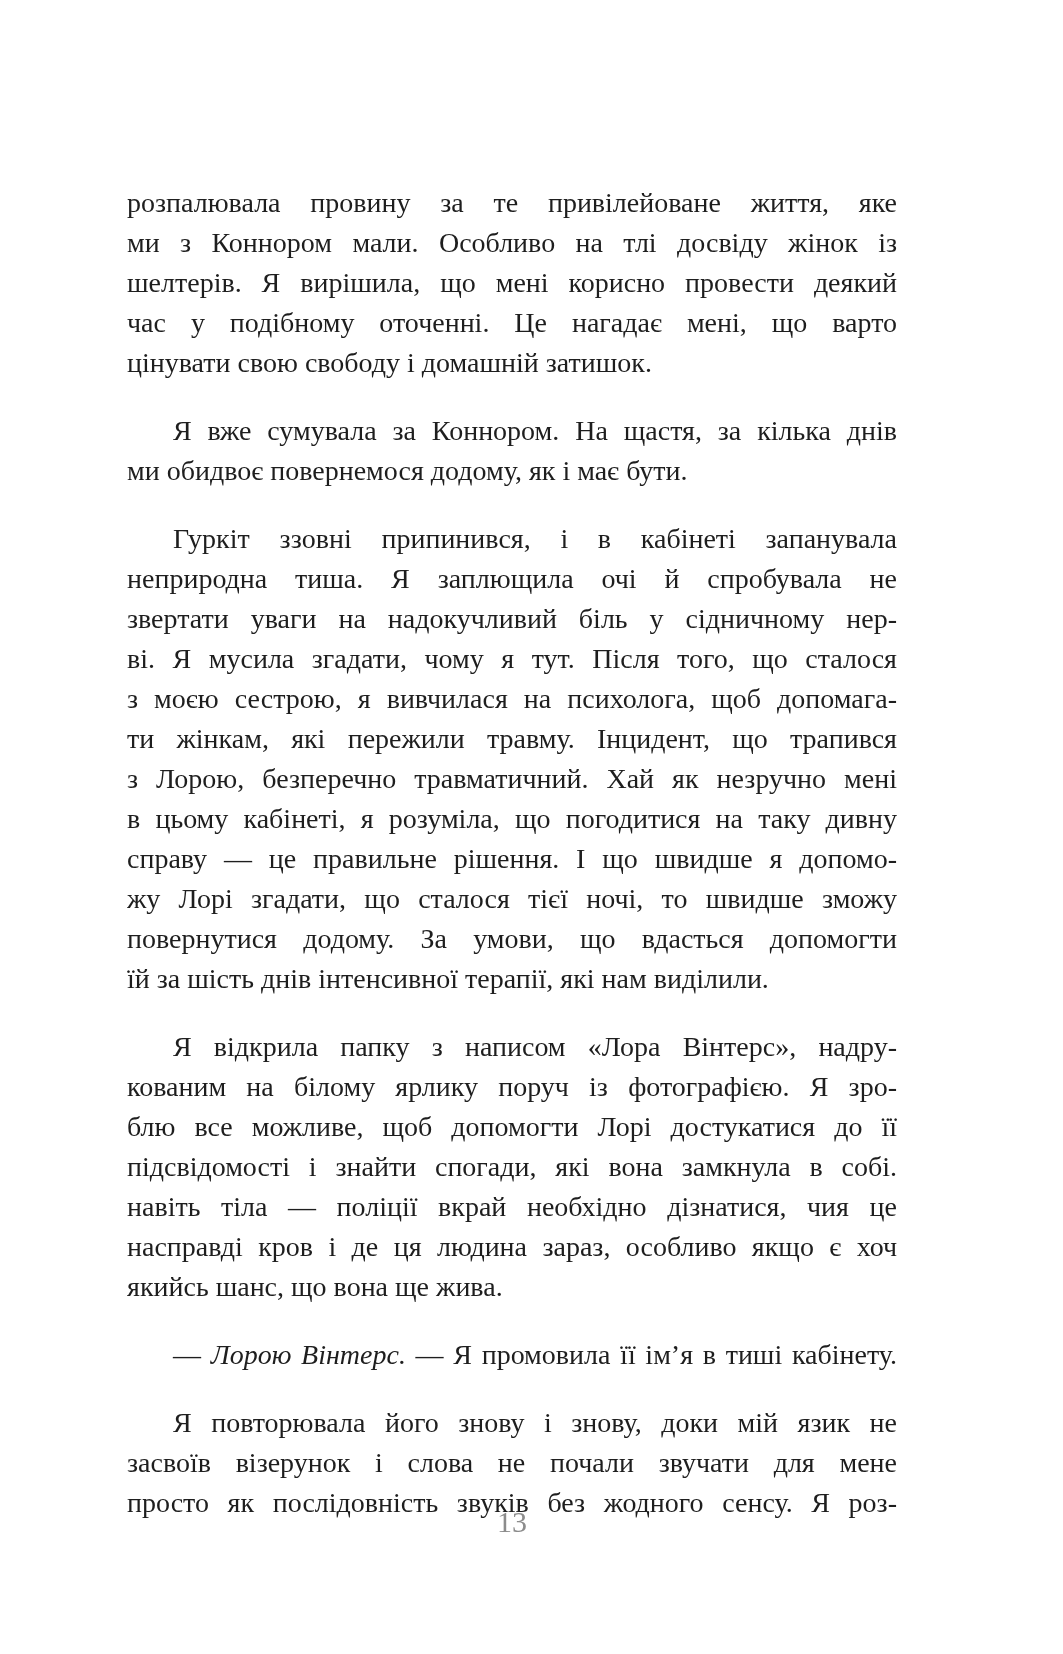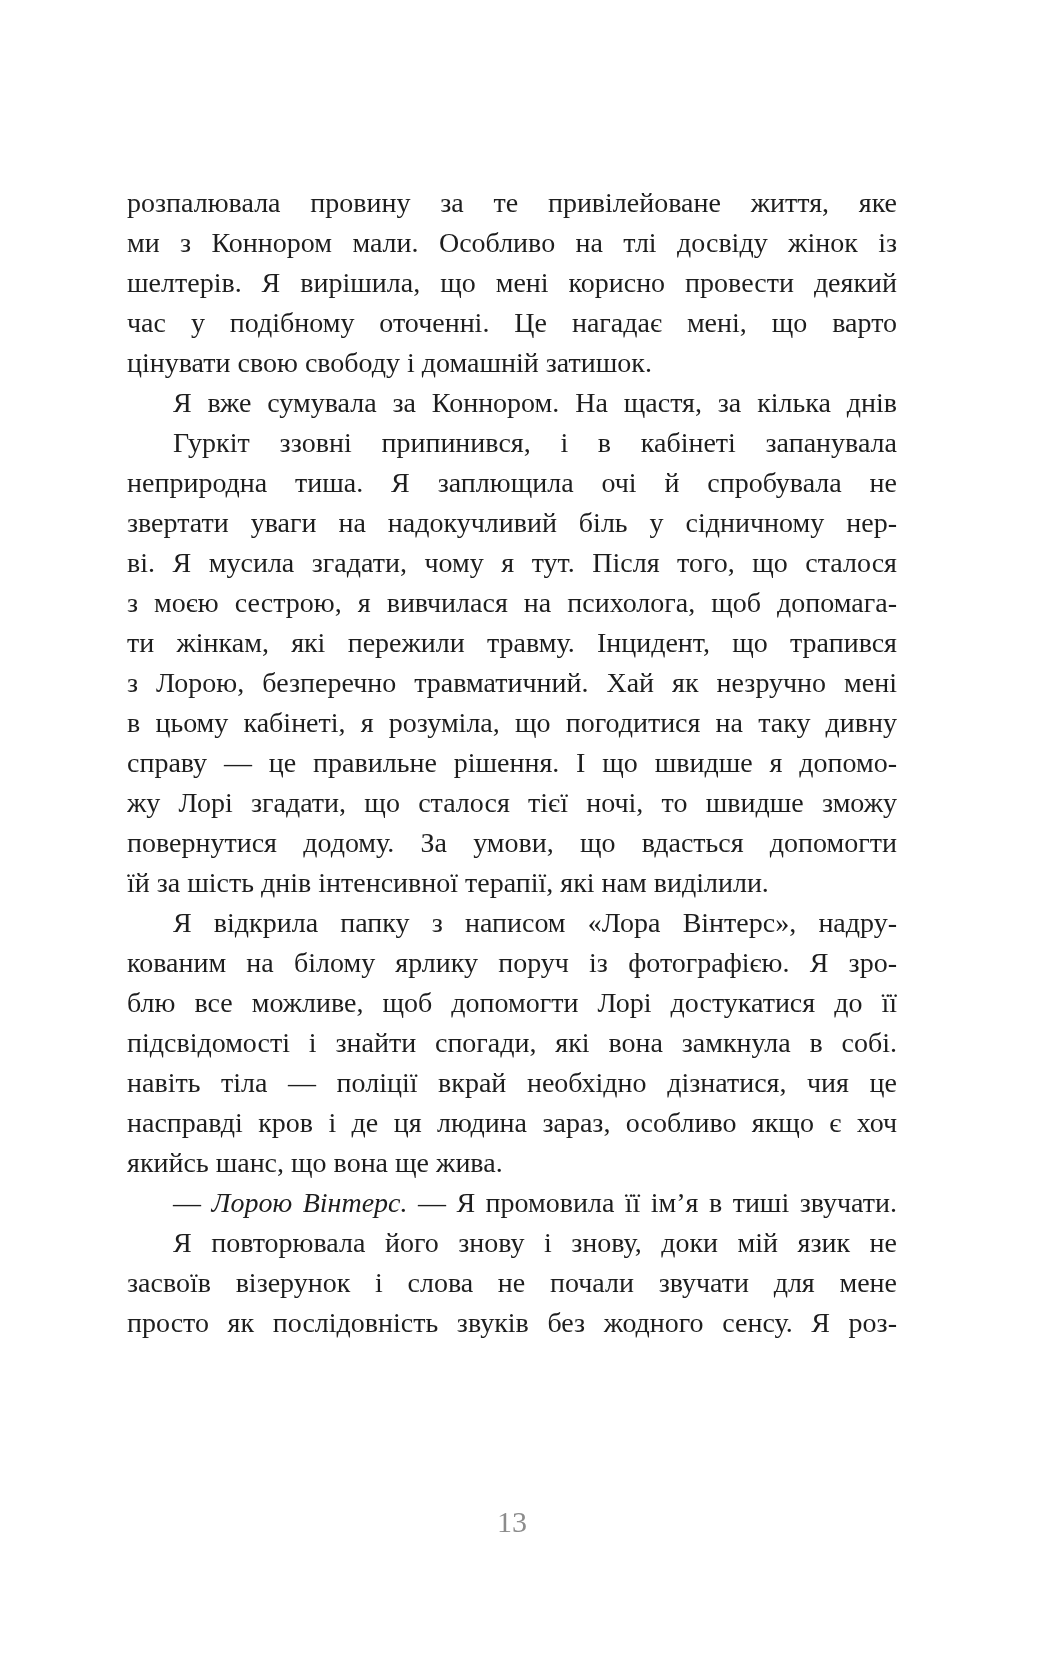--- a/index.html
+++ b/index.html
@@ -29,21 +29,21 @@
     display: block;
     height: 40px;
     line-height: 40px;
     font-size: 28px;
     text-align: justify;
     text-align-last: justify;
     overflow: hidden;
     white-space: normal;
   }
   .line.end { text-align: right; text-align-last: left; }
-  .line.indent { padding-left: 46px; }
+  .line.indent { padding-left: 46px; margin-top: 28px; }
   .it { font-style: italic; }
   .page-number {
     position: absolute;
     left: 127px; top: 1504px;
     width: 770px;
     text-align: center;
     font-size: 30px;
     line-height: 36px;
     color: var(--page-number-color);
   }
@@ -57,20 +57,21 @@
     <div>
       <div class="line">розпалювала провину за те привілейоване життя, яке</div>
       <div class="line">ми з Коннором мали. Особливо на тлі досвіду жінок із</div>
       <div class="line">шелтерів. Я вирішила, що мені корисно провести деякий</div>
       <div class="line">час у подібному оточенні. Це нагадає мені, що варто</div>
       <div class="line end">цінувати свою свободу і домашній затишок.</div>
     </div>
 
     <div>
       <div class="line indent">Я вже сумувала за Коннором. На щастя, за кілька днів</div>
+      <div class="line end">ми обидвоє повернемося додому, як і має бути.</div>
     </div>
 
     <div>
       <div class="line indent">Гуркіт ззовні припинився, і в кабінеті запанувала</div>
       <div class="line">неприродна тиша. Я заплющила очі й спробувала не</div>
       <div class="line">звертати уваги на надокучливий біль у сідничному нер-</div>
       <div class="line">ві. Я мусила згадати, чому я тут. Після того, що сталося</div>
       <div class="line">з моєю сестрою, я вивчилася на психолога, щоб допомага-</div>
       <div class="line">ти жінкам, які пережили травму. Інцидент, що трапився</div>
       <div class="line">з Лорою, безперечно травматичний. Хай як незручно мені</div>
@@ -85,21 +86,21 @@
       <div class="line indent">Я відкрила папку з написом «Лора Вінтерс», надру-</div>
       <div class="line">кованим на білому ярлику поруч із фотографією. Я зро-</div>
       <div class="line">блю все можливе, щоб допомогти Лорі достукатися до її</div>
       <div class="line">підсвідомості і знайти спогади, які вона замкнула в собі.</div>
       <div class="line">навіть тіла — поліції вкрай необхідно дізнатися, чия це</div>
       <div class="line">насправді кров і де ця людина зараз, особливо якщо є хоч</div>
       <div class="line end">якийсь шанс, що вона ще жива.</div>
     </div>
 
     <div>
-      <div class="line indent"><span>— </span><span class="it">Лорою Вінтерс.</span><span> — Я промовила її ім’я в тиші звучати.</span></div>
+      <div class="line indent"><span>— </span><span class="it">Лорою Вінтерс.</span><span> — Я промовила її ім’я в тиші кабінету.</span></div>
     </div>
 
     <div>
       <div class="line indent">Я повторювала його знову і знову, доки мій язик не</div>
       <div class="line">засвоїв візерунок і слова не почали звучати для мене</div>
       <div class="line">просто як послідовність звуків без жодного сенсу. Я роз-</div>
     </div>
 
   </main>
 

